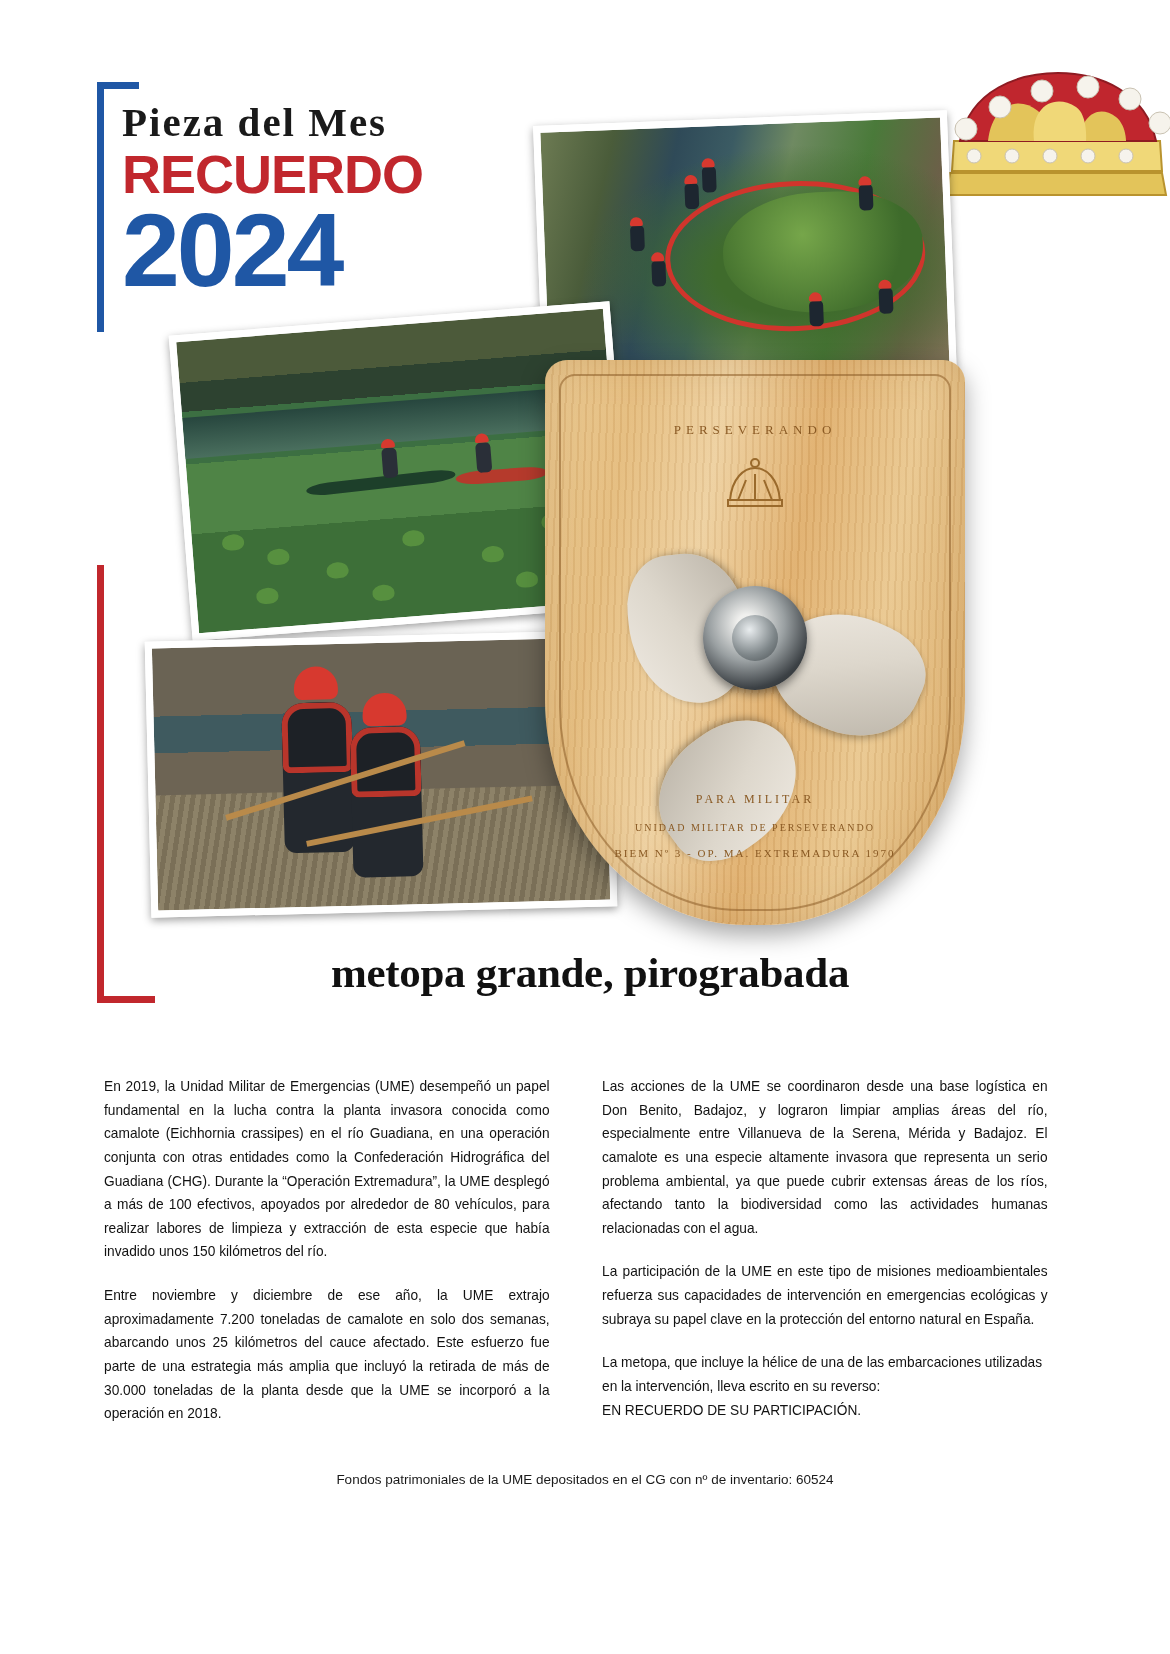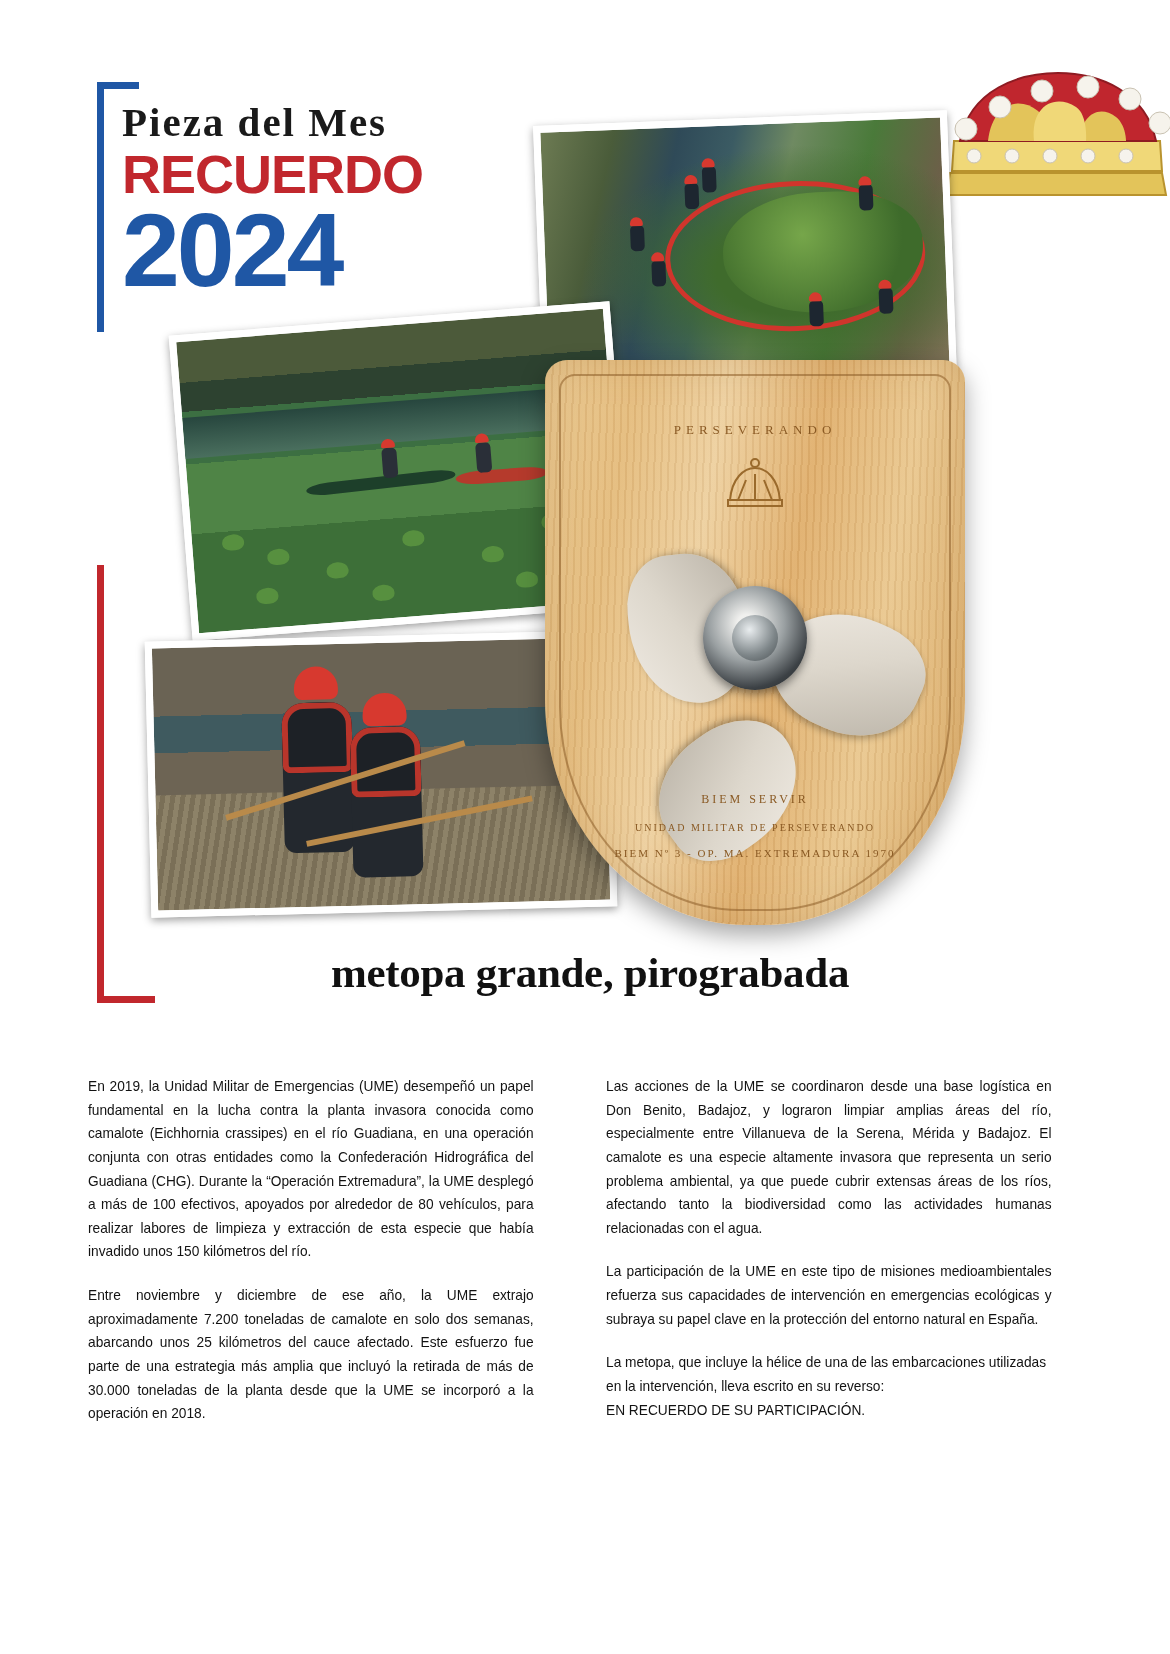--- a/index.html
+++ b/index.html
@@ -174,22 +174,22 @@
 
   
   .headline{
     position:absolute;left:150px;top:948px;width:880px;text-align:center;
     font-family:"Liberation Serif", serif;font-weight:bold;color:#111;
     font-size:43px;line-height:1.18;letter-spacing:-0.3px;
   }
 
   
   .cols{
-    position:absolute;left:88px;top:1075px;width:1000px;
-    display:flex;gap:44px;
+    position:absolute;left:104px;top:1075px;width:1000px;
+    display:flex;gap:24px;
   }
   .col{width:474px;}
   .col p{
     margin:0 0 20px 0;
     font-family:"Liberation Sans", sans-serif;
     font-size:14.6px;line-height:1.62;color:#121212;text-align:justify;
     transform:scaleX(.94);transform-origin:left center;
   }
   .col p.nojust{text-align:left;}
 
@@ -319,21 +319,21 @@
       <path d="M18 44 L26 24 M35 44 L35 18 M52 44 L44 24" stroke="#9a6a2c" stroke-width="2" fill="none"></path>
     </svg>
 
     <div class="prop">
       <div class="blade" style="transform:rotate(-96deg) translateY(-50%);"></div>
       <div class="blade" style="transform:rotate(24deg) translateY(-50%);"></div>
       <div class="blade" style="transform:rotate(144deg) translateY(-50%);"></div>
       <div class="hub"></div>
     </div>
 
-    <div class="ribbon ribbon-b1">BIEM SERVIR</div>
+    <div class="ribbon ribbon-b1">PARA MILITAR</div>
     <div class="ribbon ribbon-b2">UNIDAD MILITAR DE PERSEVERANDO</div>
     <div class="ribbon ribbon-b3">BIEM Nº 3 - OP. MA. EXTREMADURA 1970</div>
   </div>
 
   <div class="headline">
     <div>metopa grande, pirograbada</div>
   </div>
 
   <div class="cols">
     <div class="col">
@@ -341,14 +341,15 @@
       <p>Entre noviembre y diciembre de ese año, la UME extrajo aproximadamente 7.200 toneladas de camalote en solo dos semanas, abarcando unos 25 kilómetros del cauce afectado. Este esfuerzo fue parte de una estrategia más amplia que incluyó la retirada de más de 30.000 toneladas de la planta desde que la UME se incorporó a la operación en 2018.</p>
     </div>
     <div class="col">
       <p>Las acciones de la UME se coordinaron desde una base logística en Don Benito, Badajoz, y lograron limpiar amplias áreas del río, especialmente entre Villanueva de la Serena, Mérida y Badajoz. El camalote es una especie altamente invasora que representa un serio problema ambiental, ya que puede cubrir extensas áreas de los ríos, afectando tanto la biodiversidad como las actividades humanas relacionadas con el agua.</p>
       <p>La participación de la UME en este tipo de misiones medioambientales refuerza sus capacidades de intervención en emergencias ecológicas y subraya su papel clave en la protección del entorno natural en España.</p>
       <p class="nojust" style="white-space:pre-line;">La metopa, que incluye la hélice de una de las embarcaciones utilizadas en la intervención, lleva escrito en su reverso:
 EN RECUERDO DE SU PARTICIPACIÓN.</p>
     </div>
   </div>
 
+  <div class="footnote">Fondos patrimoniales de la UME depositados en el CG con nº de inventario: 60524</div>
 
 </div>
 
 </body></html>

